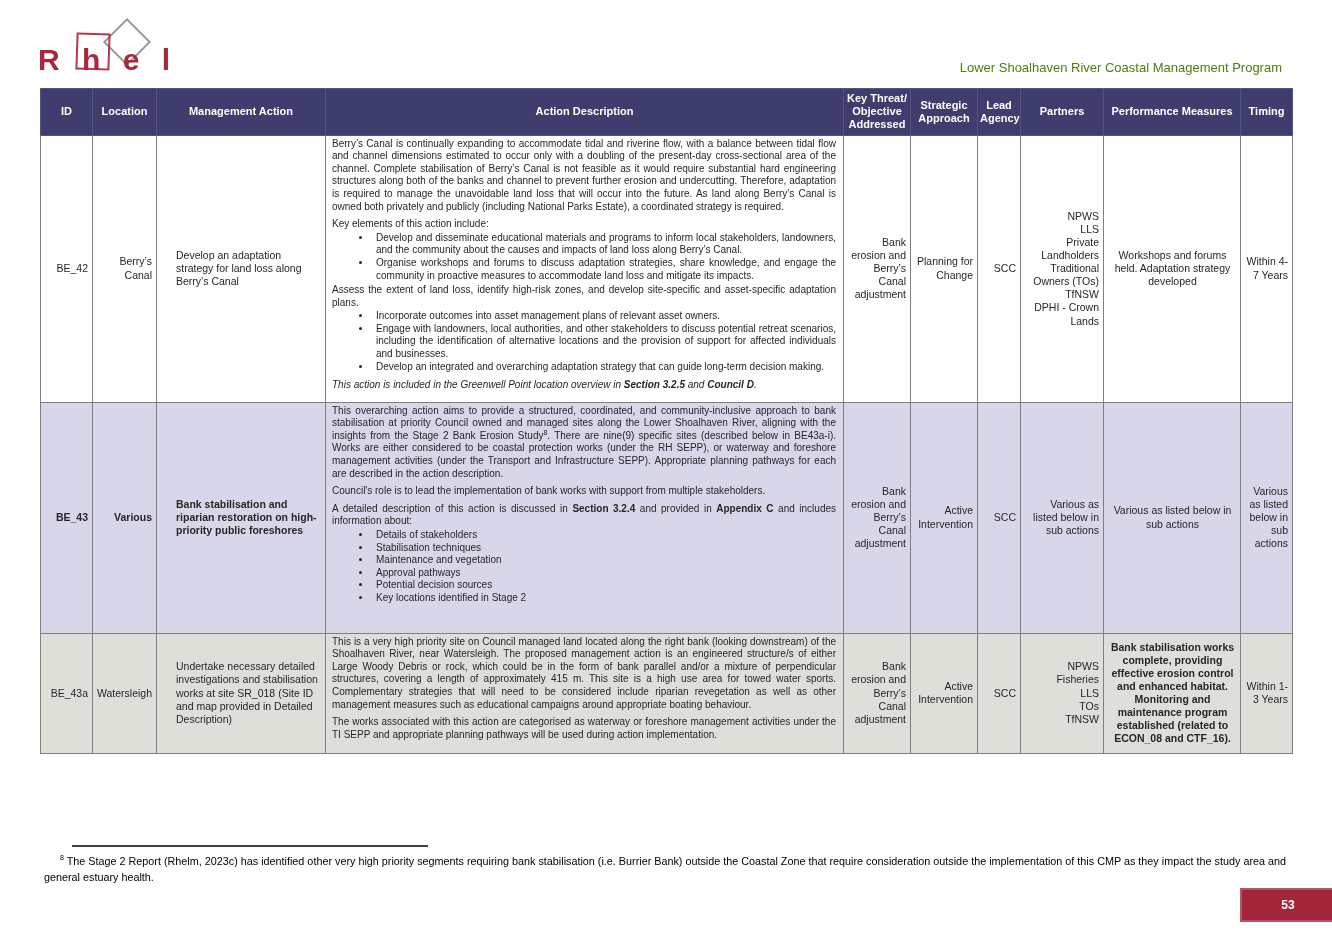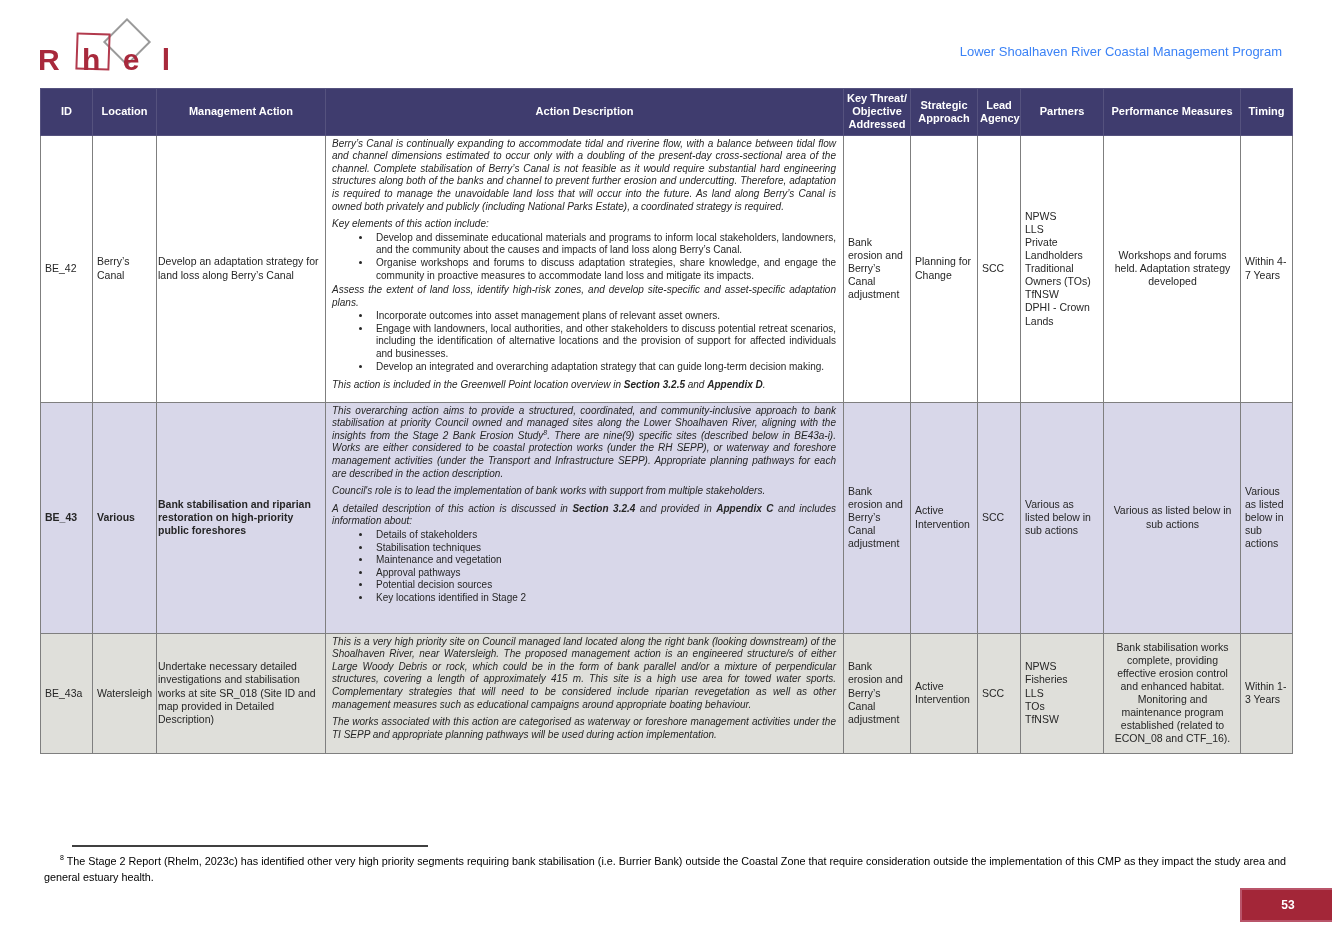--- a/index.html
+++ b/index.html
@@ -22,62 +22,62 @@
   .logo-square {
     position:absolute; left:38px; top:11px; width:30px; height:33px;
     border:2px solid #b23a4d; transform:rotate(2deg); background:transparent;
   }
   .logo-text {
     position:absolute; left:0; top:21px;
     font-size:30px; font-weight:bold; color:#a8293c; letter-spacing:7px;
   }
 
   .program-title {
-    position:absolute; top:44px; right:50px;
-    font-size:13px; color:#3b82f6;
+    position:absolute; top:60px; right:50px;
+    font-size:13px; color:#4d7c0f;
   }
 
   
   table.mtable {
     position:absolute; left:40px; top:88px;
     width:1252px; border-collapse:collapse; table-layout:fixed;
     font-size:10.5px; line-height:1.25; color:#262626;
     border:1px solid #595959;
   }
   .mtable th {
     background:#3f3c6e; color:#ffffff; font-weight:bold;
     font-size:11px; line-height:1.2;
     border:1px solid #55527e;
     padding:3px 2px; text-align:center; vertical-align:middle;
   }
   .mtable td {
     border:1px solid #7f7f7f;
     padding:3px 4px;
-    text-align:left; vertical-align:middle;
+    text-align:right; vertical-align:middle;
     background:#ffffff;
   }
   tr.hdr { height:42px; }
   tr.r1 { height:267px; }
   tr.r2 { height:231px; }
   tr.r3 { height:120px; }
 
   td.desc-cell {
     text-align:justify; vertical-align:top;
     padding:2px 7px 2px 6px;
     font-size:10px; line-height:1.26;
   }
-  td.action-cell { text-align:left; padding-left:1px; padding-right:4px; }
+  td.action-cell { text-align:left; padding-left:19px; padding-right:4px; }
   td.perf-cell { text-align:center; padding-left:5px; }
 
   tr.row-be43 td { background:#d8d7e9; }
   tr.row-be43a td { background:#dfdfda; }
   tr.row-be43 td.id-cell, tr.row-be43 td.loc-cell, tr.row-be43 td.action-cell { font-weight:bold; }
-  tr.row-be43a td.perf-cell { font-weight:normal; }
-
-  .desc-cell p { margin:0 0 5px 0;font-style:italic; }
+  tr.row-be43a td.perf-cell { font-weight:bold; }
+
+  .desc-cell p { margin:0 0 5px 0; }
   .desc-cell p.tight { margin:0 0 1px 0; }
   .desc-cell ul { margin:0 0 2px 0; padding-left:40px; list-style:disc; }
   .desc-cell li { padding-left:4px; margin:0; }
   .desc-cell .note { font-style:italic; margin-top:6px; }
   sup { font-size:7px; vertical-align:super; line-height:0; }
 
   
   .footnote-sep {
     position:absolute; left:72px; top:845px; width:356px; height:0;
     border-top:2px solid #404040;
@@ -145,21 +145,21 @@
         <ul>
           <li>Develop and disseminate educational materials and programs to inform local stakeholders, landowners, and the community about the causes and impacts of land loss along Berry’s Canal.</li>
           <li>Organise workshops and forums to discuss adaptation strategies, share knowledge, and engage the community in proactive measures to accommodate land loss and mitigate its impacts.</li>
         </ul>
         <p class="tight">Assess the extent of land loss, identify high-risk zones, and develop site-specific and asset-specific adaptation plans.</p>
         <ul>
           <li>Incorporate outcomes into asset management plans of relevant asset owners.</li>
           <li>Engage with landowners, local authorities, and other stakeholders to discuss potential retreat scenarios, including the identification of alternative locations and the provision of support for affected individuals and businesses.</li>
           <li>Develop an integrated and overarching adaptation strategy that can guide long-term decision making.</li>
         </ul>
-        <p class="note"><span>This action is included in the Greenwell Point location overview in </span><b>Section 3.2.5</b><span> and </span><b>Appendix D</b><span>.</span></p>
+        <p class="note"><span>This action is included in the Greenwell Point location overview in </span><b>Section 3.2.5</b><span> and </span><b>Council D</b><span>.</span></p>
       </td>
       <td>Bank erosion and Berry’s Canal adjustment</td>
       <td>Planning for Change</td>
       <td>SCC</td>
       <td>
         <div>NPWS</div>
         <div>LLS</div>
         <div>Private Landholders</div>
         <div>Traditional Owners (TOs)</div>
         <div>TfNSW</div>

